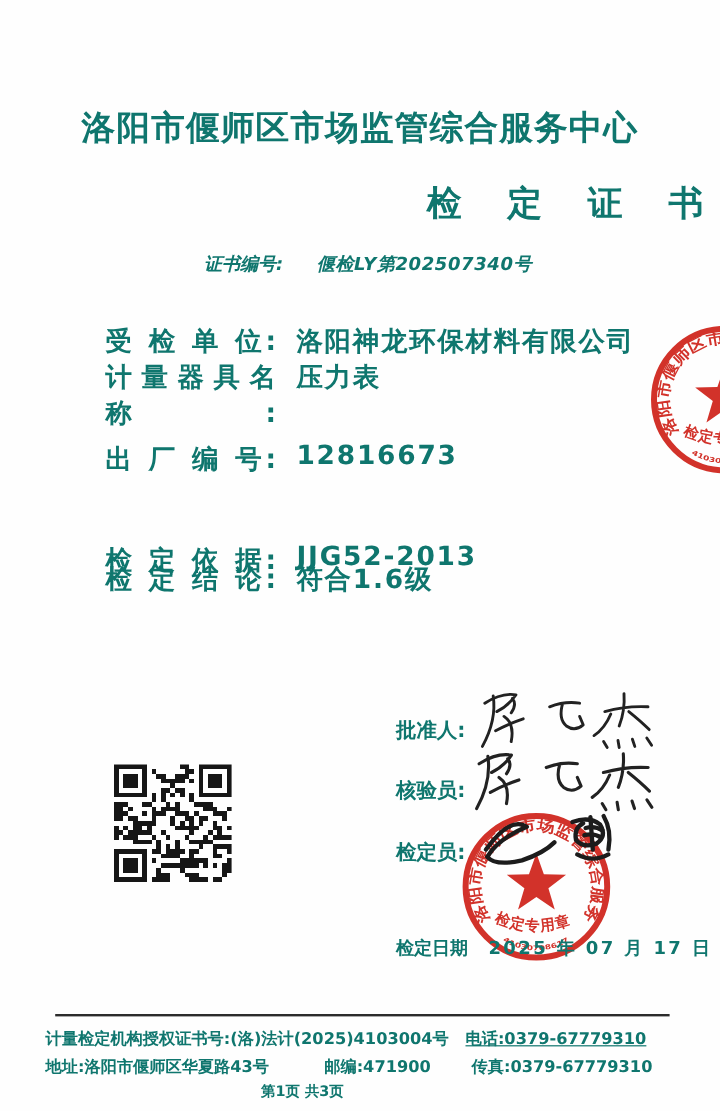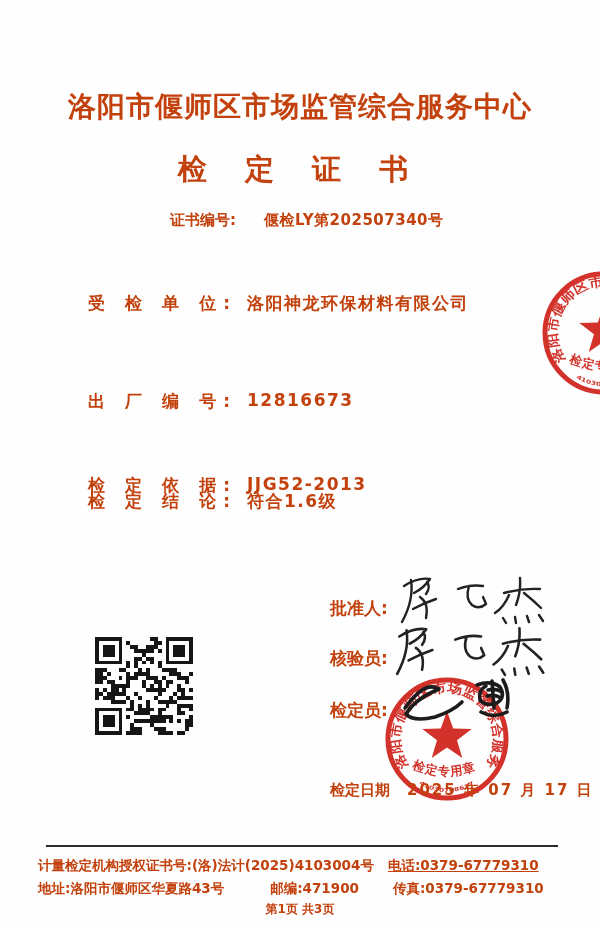--- a/index.html
+++ b/index.html
@@ -1,29 +1,29 @@
 <!DOCTYPE html>
 <html><head>
 <meta charset="utf-8">
 <style>
   html,body{margin:0;padding:0;background:#e8e8e8;}
   .page{
     position:relative;width:600px;height:926px;background:#fefefe;
     overflow:hidden;margin:0 auto;
     font-family:"DejaVu Sans","Liberation Sans",sans-serif;
-    color:#c2410c;
+    color:#0f766e;
   }
   .abs{position:absolute;}
   
   .org-title{top:88px;left:0;width:600px;text-align:center;font-size:28px;font-weight:bold;letter-spacing:1px;}
-  .doc-title{top:150px;left:0;width:600px;text-align:center;font-size:29px;font-weight:bold;letter-spacing:14px;}
-  .certno-row{top:211px;left:170px;font-size:15px;font-weight:bold;}
+  .doc-title{top:150px;left:0;width:600px;text-align:right;font-size:29px;font-weight:bold;letter-spacing:14px;}
+  .certno-row{top:211px;left:170px;font-size:15px;font-weight:bold;font-style:italic;}
   .certno-row .val{margin-left:28px;letter-spacing:.5px;}
   
-  .field-row{left:88px;width:470px;height:22px;font-size:17px;font-weight:bold;margin-top:22px;}
+  .field-row{left:88px;width:470px;height:22px;font-size:22px;font-weight:bold;}
   .flabel{display:inline-block;width:142px;text-align:justify;text-align-last:justify;vertical-align:top;}
   .fvalue{display:inline-block;margin-left:17px;letter-spacing:1.5px;vertical-align:top;white-space:nowrap;}
   .r0{top:270px}.r1{top:300px}.r2{top:337px}.r3{top:368px}.r4{top:400px}.r5{top:452px}.r6{top:468px}
   
   .sig-label{font-size:17px;font-weight:bold;left:330px;text-align:center;}
   .s0{top:597px}.s1{top:647px}.s2{top:699px}
   .sig-svg{pointer-events:none;}
   
   .date-row{left:330px;font-size:15px;font-weight:bold;white-space:nowrap;}
   .d0{top:781px}.d1{top:818px}
@@ -31,37 +31,38 @@
   
   .stamp{mix-blend-mode:multiply;opacity:.92;}
   
   .footer-rule{top:845px;left:46px;width:512px;height:2px;background:#2c2c2c;}
   .foot-line{left:38px;width:540px;font-size:13.5px;font-weight:bold;white-space:nowrap;}
   .f1{top:857px}.f2{top:880px}
   .foot-line span{margin-right:0;}
   .fgap-s{margin-left:14px;text-decoration:underline;}
   .fgap-m{margin-left:46px;}
   .fgap-l{margin-left:34px;}
-  .page-info{top:901px;left:0;width:504px;text-align:center;font-size:12px;font-weight:bold;padding-left:48px;}
+  .page-info{top:901px;left:0;width:504px;text-align:center;font-size:12px;font-weight:bold;}
   .qr-box{top:637px;left:95px;width:98px;height:98px;}
   .stamp text{font-weight:bold;}
 </style>
 </head>
 <body>
 
 <div class="page">
 
   <div class="abs org-title">洛阳市偃师区市场监管综合服务中心</div>
   <div class="abs doc-title">检 定 证 书</div>
 
   <div class="abs certno-row">
     <span>证书编号:</span><span class="val">偃检LY第202507340号</span>
   </div>
 
   <div class="abs field-row r0"><span class="flabel">受 检 单 位:</span><span class="fvalue">洛阳神龙环保材料有限公司</span></div>
+  <div class="abs field-row r1"><span class="flabel">计 量 器 具 名 称:</span><span class="fvalue">压力表</span></div>
   <div class="abs field-row r3"><span class="flabel">出 厂 编 号:</span><span class="fvalue">12816673</span></div>
   <div class="abs field-row r5"><span class="flabel">检 定 依 据:</span><span class="fvalue">JJG52-2013</span></div>
   <div class="abs field-row r6"><span class="flabel">检 定 结 论:</span><span class="fvalue">符合1.6级</span></div>
 
   <svg class="abs qr-box" id="qr" viewBox="0 0 25 25" shape-rendering="crispEdges">
       <rect x="0" y="0" width="1" height="1" fill="#161616"></rect>
       <rect x="1" y="0" width="1" height="1" fill="#161616"></rect>
       <rect x="2" y="0" width="1" height="1" fill="#161616"></rect>
       <rect x="3" y="0" width="1" height="1" fill="#161616"></rect>
       <rect x="4" y="0" width="1" height="1" fill="#161616"></rect>

